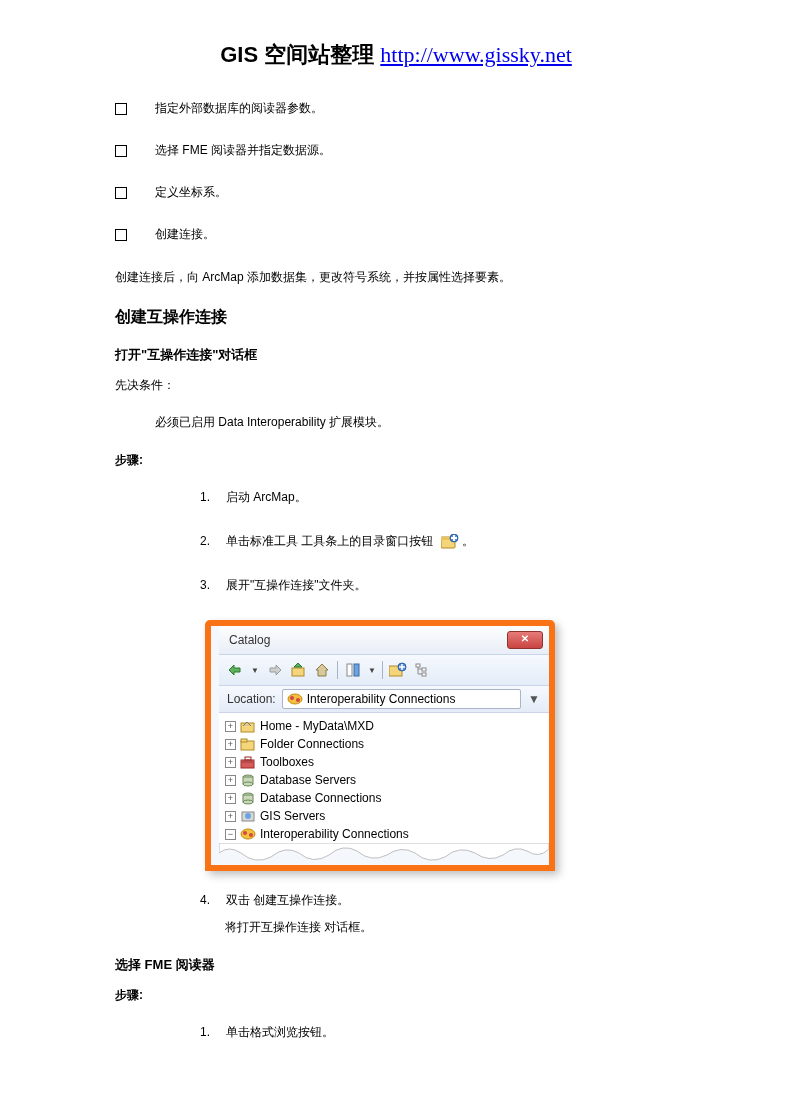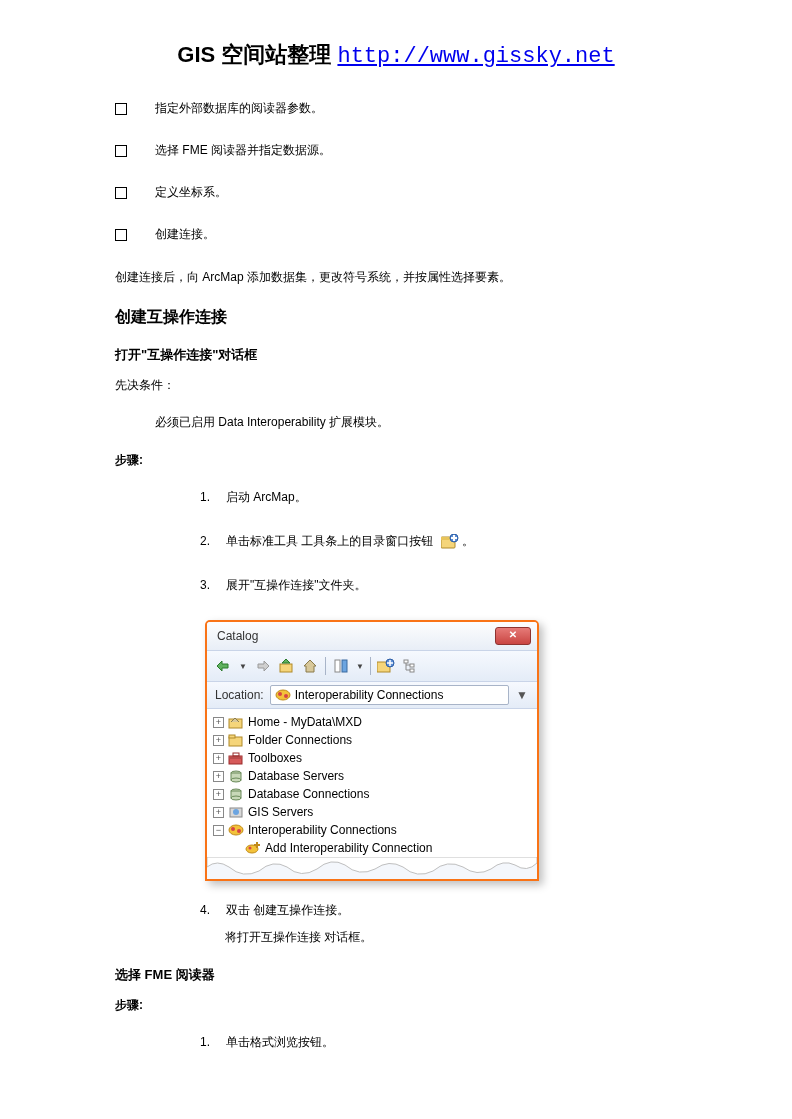--- a/index.html
+++ b/index.html
@@ -21,21 +21,21 @@
     margin-bottom: 30px;
   }
   .header-title {
     font-size: 22px;
     font-weight: bold;
   }
   .header-link {
     color: #0000EE;
     text-decoration: underline;
     font-size: 22px;
-    font-family: Liberation Mono, monospace;
+    font-family: Liberation Serif, serif;
   }
   .content {
     margin: 0 115px;
   }
   .bullet-line {
     display: flex;
     align-items: center;
     margin-bottom: 25px;
     font-size: 12px;
   }
@@ -91,28 +91,29 @@
     vertical-align: middle;
     margin-left: 4px;
   }
 
   
   .catalog-wrap {
     margin: 10px 0 20px 90px;
   }
   .catalog-window {
     width: 330px;
-    border: 2px solid #f97316;
+    border: 6px solid #f97316;
     background: #f4f7fc;
     border-radius: 5px 5px 0 0;
     box-shadow: 4px 4px 8px rgba(0,0,0,0.25);
     font-family: "Segoe UI", Tahoma, sans-serif;
     font-size: 12px;
     overflow: hidden;
     position: relative;
+    padding-left: 8px;
   }
   .cat-titlebar {
     height: 28px;
     display: flex;
     align-items: center;
     justify-content: space-between;
     padding: 0 6px 0 10px;
     background: linear-gradient(#fdfdfd,#e8eef7);
     border-bottom: 1px solid #c9d4e8;
   }
@@ -425,32 +426,20 @@
             <span class="minusbox">−</span>
             <span class="ticon">
                 <svg width="16" height="14" viewBox="0 0 16 14">
                   <ellipse cx="8" cy="7" rx="7" ry="5" fill="#f3c23a" stroke="#c08a1a"></ellipse>
                   <circle cx="5" cy="6" r="2" fill="#d64545"></circle>
                   <circle cx="11" cy="8" r="2" fill="#d64545"></circle>
                 </svg>
               </span>
             <span>Interoperability Connections</span>
           </div>
-          <div class="tree-row">
-            <span class="spacer"></span>
-            <span class="spacer"></span>
-            <span class="ticon">
-                <svg width="16" height="14" viewBox="0 0 16 14">
-                  <ellipse cx="7" cy="8" rx="6" ry="4" fill="#f3c23a" stroke="#c08a1a"></ellipse>
-                  <circle cx="5" cy="7" r="1.5" fill="#d64545"></circle>
-                  <path d="M12 1 L12 7 M9 4 L15 4" stroke="#c08a1a" stroke-width="2"></path>
-                </svg>
-              </span>
-            <span>Add Interoperability Connection</span>
-          </div>
         </div>
 
         <div class="torn-edge">
           <svg width="330" height="22" viewBox="0 0 330 22">
             <path d="M0 0 L330 0 L330 6 Q320 16 308 8 Q296 2 284 12 Q270 20 256 10 Q240 2 226 14 Q210 22 196 10 Q182 2 168 12 Q152 20 138 8 Q124 0 110 12 Q94 22 80 10 Q66 2 52 14 Q36 22 22 10 Q10 2 0 10 Z" fill="#ffffff" stroke="#bfbfbf"></path>
           </svg>
         </div>
       </div>
     </div>
 

